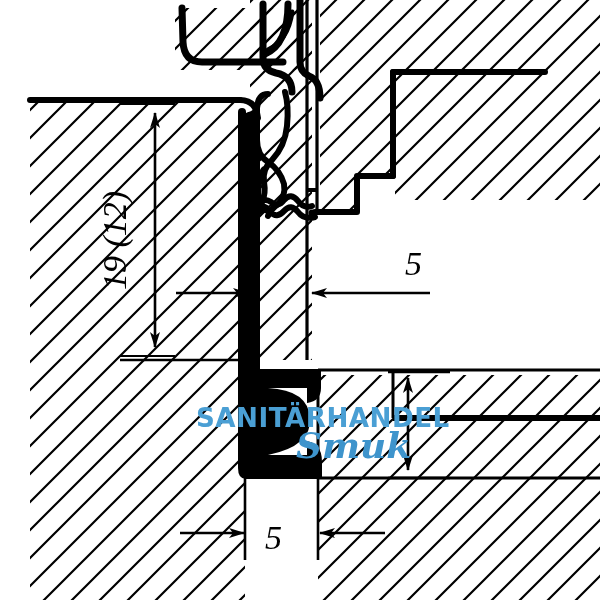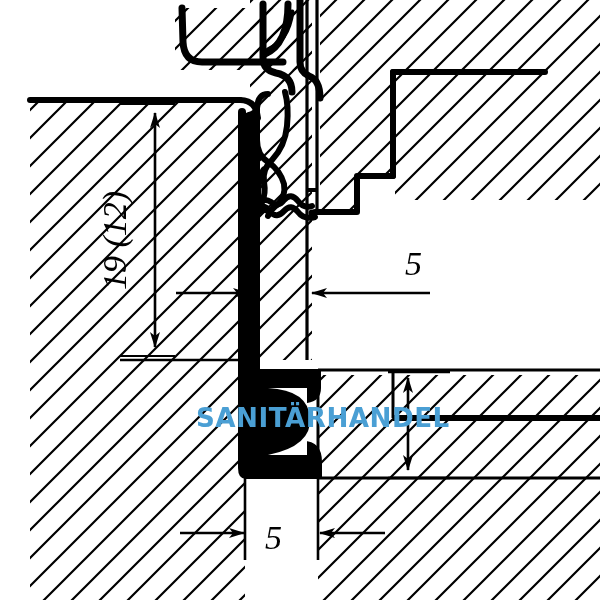--- a/index.html
+++ b/index.html
@@ -212,14 +212,15 @@
 
     <g>
       <line x1="408" y1="378" x2="408" y2="470" stroke="#000" stroke-width="2.6" marker-start="url(#ah-start)" marker-end="url(#ah)"></line>
       <line x1="388" y1="372" x2="450" y2="372" stroke="#000" stroke-width="2.4"></line>
       <line x1="388" y1="478" x2="450" y2="478" stroke="#000" stroke-width="2.4"></line>
     </g>
 
   </svg>
 
   <div class="wm" id="wm-main">SANITÄRHANDEL</div>
+  <div class="wm" id="wm-script">Smuk</div>
 
 </div>
 
 </body></html>

